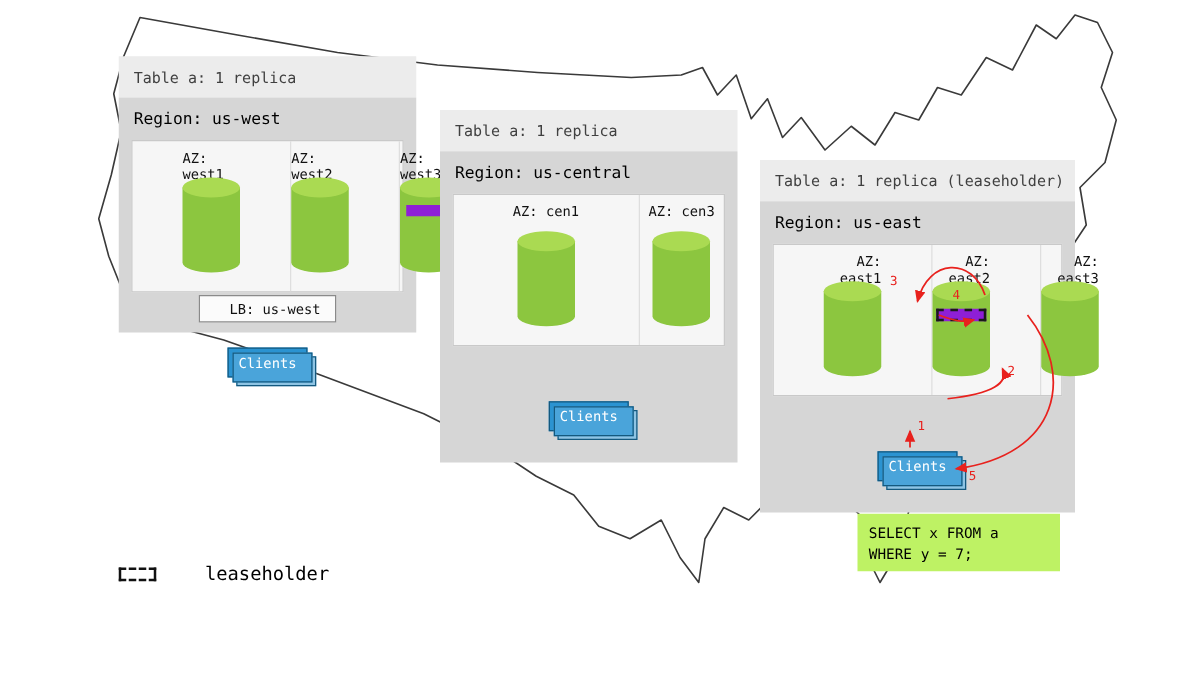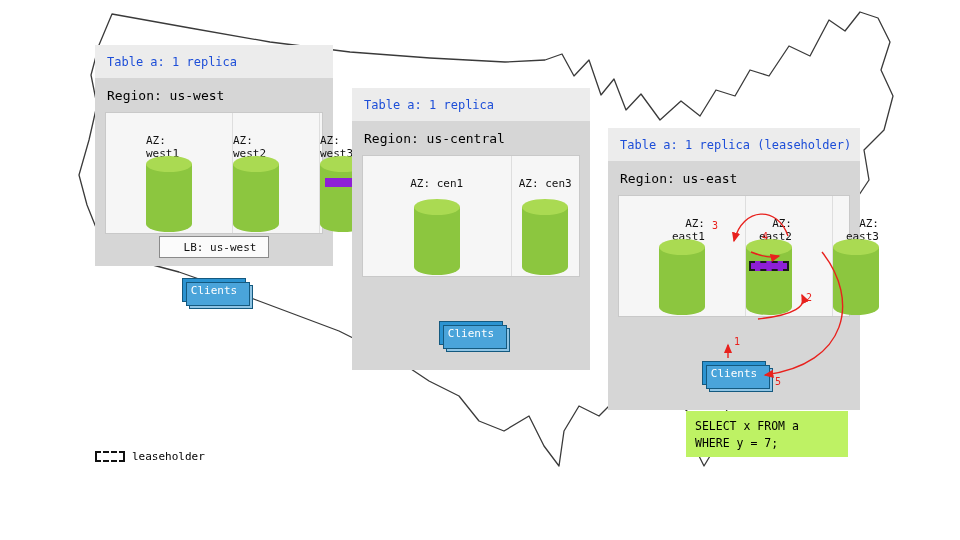--- a/index.html
+++ b/index.html
@@ -14,29 +14,29 @@
 
   svg.map-layer { position:absolute; left:0; top:0; z-index:0; }
   svg.arrow-layer { position:absolute; left:0; top:0; z-index:5; pointer-events:none; }
 
   
   .panel { position:absolute; z-index:1; }
   .panel-header {
     height:33px; background:#ececec; display:flex; align-items:center;
     padding:0 12px;
   }
-  .table-label { color:#1d4ed8; font-size:12px; white-space:nowrap; }
+  .table-label { color:#404040; font-size:12px; white-space:nowrap; }
   .panel-body { position:relative; background:#d6d6d6; width:100%; }
   .region-title { position:absolute; left:12px; top:10px; font-size:13px; color:#000; }
 
   .az-box {
     position:absolute; left:10px; right:10px; top:34px; height:122px;
     background:#f6f6f6; border:1px solid #c9c9c9; display:flex;
   }
-  .az-col { flex:1; display:flex; flex-direction:column; align-items:center; padding-top:21px; border-left:1px solid #dedede;margin-left:40px; }
+  .az-col { flex:1; display:flex; flex-direction:column; align-items:center; padding-top:7px; border-left:1px solid #dedede;margin-left:40px; }
   .az-col:first-child { border-left:none; }
   .az-label { font-size:11px; height:13px; line-height:13px; }
 
   .cyl { position:relative; width:46px; height:76px; margin-top:9px; }
   .cyl-top { position:absolute; left:0; top:0; width:46px; height:16px; background:#aada52; border-radius:50%; z-index:2; }
   .cyl-body { position:absolute; left:0; top:8px; width:46px; height:68px; background:#8cc63f;
               border-radius:0 0 23px 23px / 0 0 8px 8px; }
   .replica-mark { position:absolute; z-index:3; left:5px; top:22px; width:36px; height:9px; background:#8e1fd6; }
   .replica-mark.leaseholder { left:3px; width:40px; height:10px; border:2px dashed #1a1a1a; background:#8e1fd6; }
 
@@ -77,21 +77,21 @@
   .arrow-num { position:absolute; z-index:6; color:#e8211d; font-size:10px; }
   .num-1 { left:734px; top:336px; }
   .num-2 { left:806px; top:292px; }
   .num-3 { left:712px; top:220px; }
   .num-4 { left:762px; top:231px; }
   .num-5 { left:775px; top:376px; }
 
   
   .legend { position:absolute; left:95px; top:450px; z-index:2; display:flex; align-items:center; gap:7px; }
   .legend-swatch { width:30px; height:11px; background:#fff; border:2px dashed #111; }
-  .legend-label { font-size:11px; color:#000; }
+  .legend-label { font-size:15px; color:#000;margin-left:32px; }
 </style>
 </head>
 <body>
 
 <div class="stage">
 
   <svg class="map-layer" width="960" height="540" viewBox="0 0 960 540">
     <path d="M112,14 L190,28 L270,42 L350,52 L430,58 L505,62 L545,60
              L562,54 L574,76 L589,60 L601,95 L614,79 L626,110 L641,94 L660,120 L681,101 L700,116 L716,90 L735,96 L750,70 L769,76 L789,46 L810,56 L829,20 L845,31 L860,12 L878,18
              L890,42 L881,70 L893,96 L884,130 L864,150 L869,180 L849,210 L855,242 L834,271 L839,300 L814,321 L789,341 L769,356

